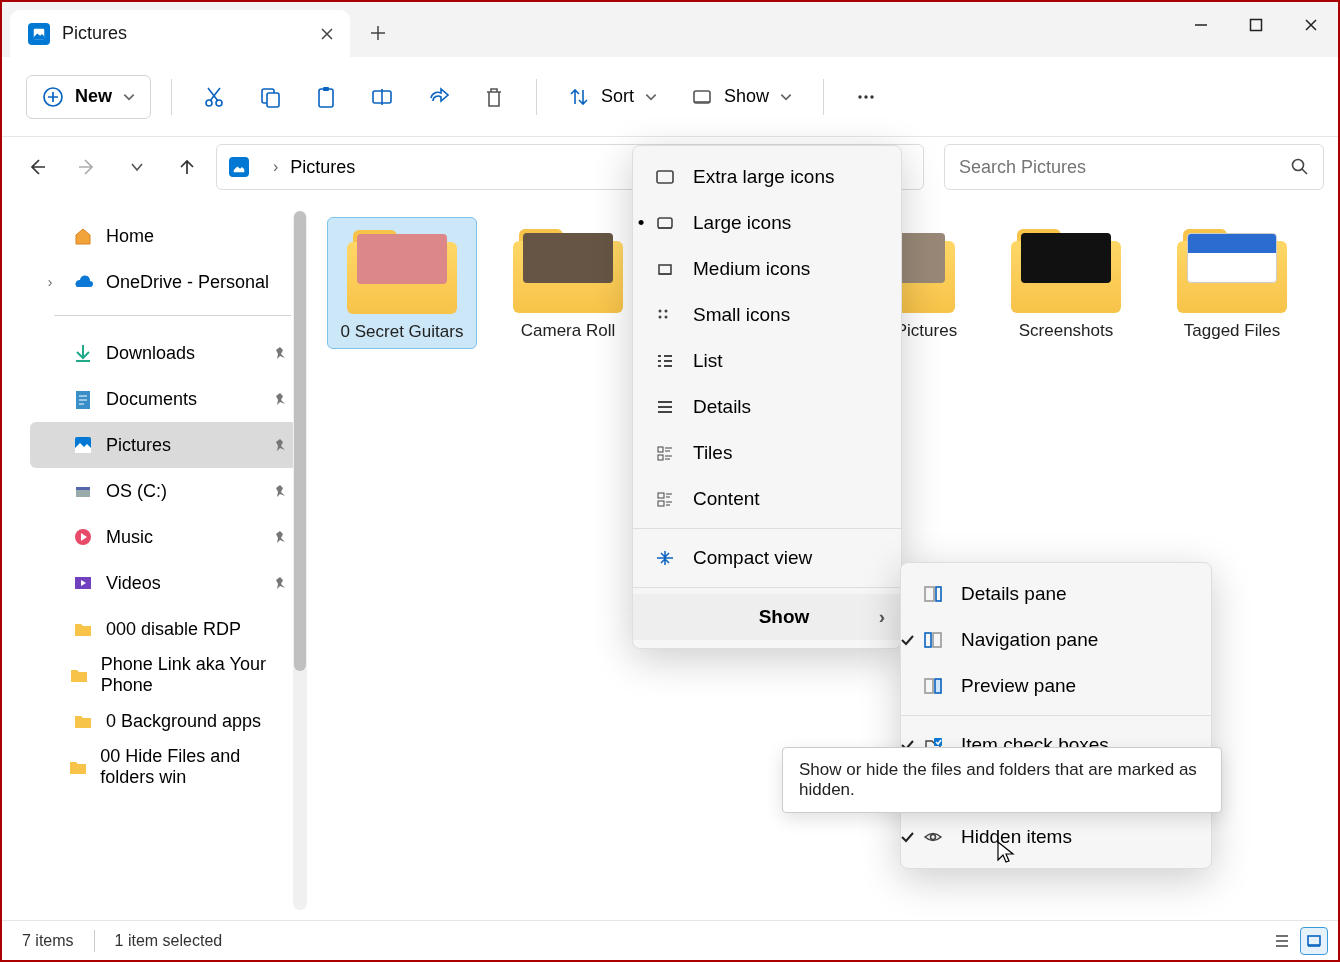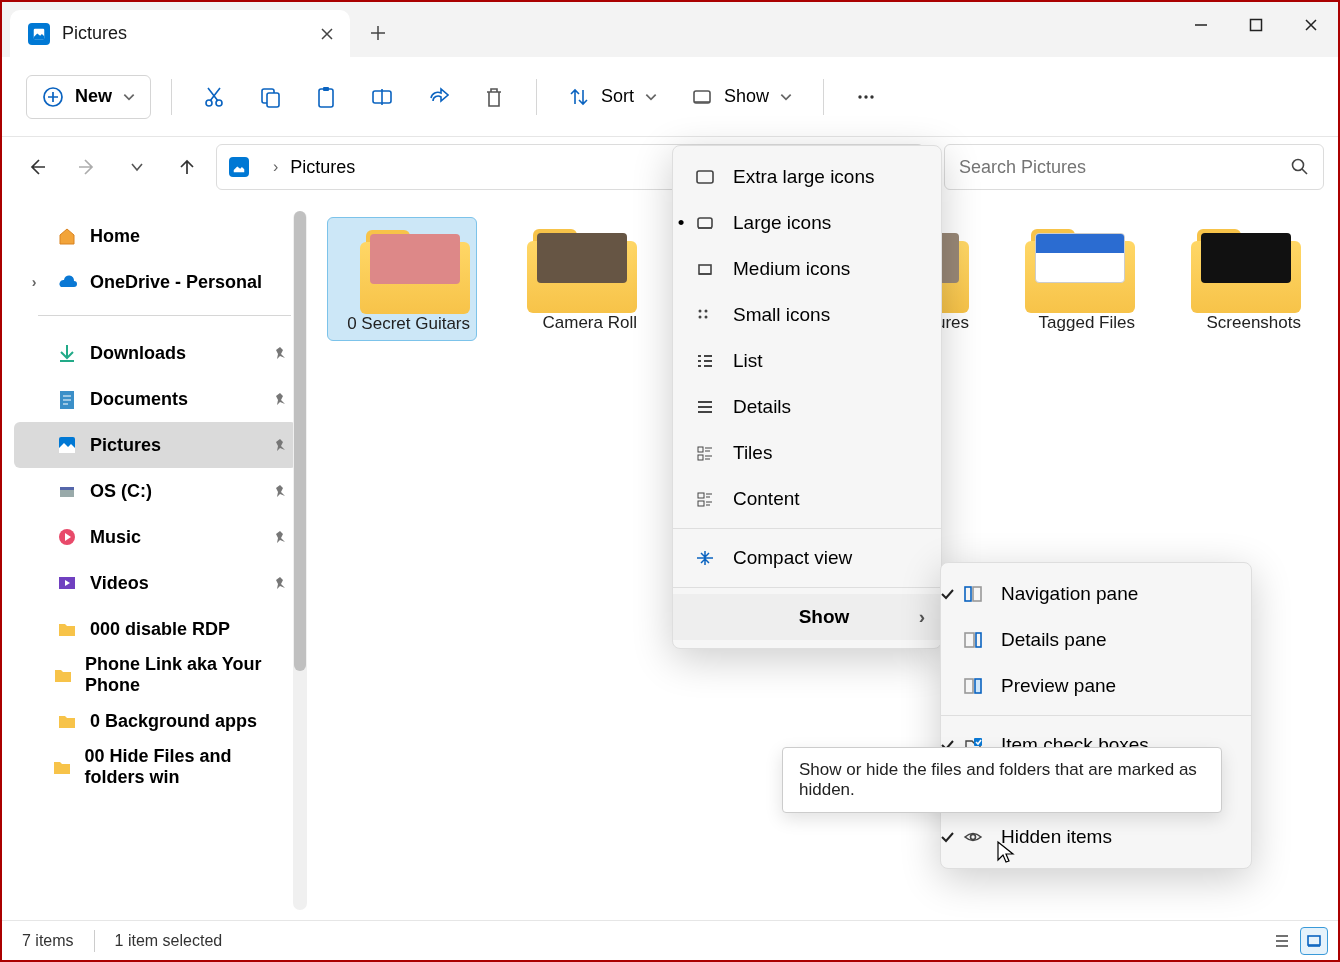--- a/index.html
+++ b/index.html
@@ -23,46 +23,46 @@
 .ticon { width:24px;height:24px; display:flex;align-items:center;justify-content:center; }
 .drp { width:14px;height:14px; }
 
 .navrow { height: 60px; display:flex; align-items:center; padding: 0 14px; gap: 8px; }
 .navbtn { width:42px; height:42px; display:flex;align-items:center;justify-content:center; cursor:pointer; border-radius:6px;}
 .addrbar { flex:1; height:46px; border:1px solid #dcdcdc; border-radius:6px; background:#fff; display:flex; align-items:center; padding:0 12px; gap:12px; }
 .searchbox { width:380px; height:46px; border:1px solid #dcdcdc; border-radius:6px; background:#fff; display:flex; align-items:center; padding:0 14px; gap:12px; margin-left:12px;}
 .searchbox input { border:0; outline:0; font-size:18px; flex:1; color:#c2410c; }
 
 .body { display:flex; height: calc(100% - 55px - 80px - 60px - 40px); }
-.side { width: 305px; padding: 16px 10px 0 12px; overflow:hidden; position:relative;font-weight:bold;}
+.side { width: 305px; padding: 16px 10px 0 28px; overflow:hidden; position:relative;}
 .side-row { display:flex; align-items:center; height:46px; font-size:18px; border-radius:6px; padding:0 10px; gap:12px; cursor:pointer; position:relative;}
 .side-row.active { background:#dadada; }
 .side-row .chv { width:20px;display:flex;justify-content:center; color:#666; font-size:14px;}
 .side-row .ic { width:22px; height:22px; display:flex;align-items:center;justify-content:center;}
 .side-row .pin { position:absolute; right:10px; color:#6d6d6d; }
 .hr { border:0; border-top:1px solid #d6d6d6; margin:10px 6px 14px 24px; }
 .scrollgutter { position:absolute; right:0; top:14px; bottom:10px; width:14px; background:#f0f0f0; border-radius:8px;}
 .scrollthumb { position:absolute; right:1px; top:14px; width:12px; height:460px; background:#c0c0c0; border-radius:8px;}
 
 .content { flex:1; padding: 20px 20px; display:flex; flex-wrap:wrap; gap:20px 16px; align-content:flex-start; position:relative; }
-.item { width:150px; display:flex; flex-direction:column; align-items:flex-end; gap:0; cursor:pointer; padding:6px; border-radius:6px;}
+.item { width:150px; display:flex; flex-direction:column; align-items:center; gap:8px; cursor:pointer; padding:6px; border-radius:6px;}
 .item.sel { background:#cce7f7; border:1px solid #7cc3ea;}
 .foldericon { width:110px; height:90px; position:relative;}
 .folderback { position:absolute; left:6px; top:6px; width:44px; height:20px; background:#f7c349; border-radius:6px 6px 0 0; }
 .folderfront { position:absolute; left:0; top:18px; right:0; bottom:0; background:linear-gradient(#ffd766,#f7c349); border-radius:6px;}
 .thumb { position:absolute; left:10px; top:10px; right:10px; height:50px; background:#ddd; border-radius:4px; overflow:hidden; }
 .ilabel { font-size:17px; color:#222; text-align:center; }
 
 .statusbar { height:40px; border-top:1px solid #e6e6e6; display:flex; align-items:center; padding:0 20px; gap:20px; font-size:16px; color:#333;}
 .statusbar .sdiv { width:1px; height:22px; background:#ccc; }
 .viewtoggle { position:absolute; right:10px; display:flex; gap:4px;}
 .viewtoggle div { width:28px;height:28px;border:1px solid transparent;display:flex;align-items:center;justify-content:center;border-radius:4px;}
 .viewtoggle div.sel { border-color:#3a9ad9; background:#e5f2fb;}
 
-.menu { position:absolute; background:#f6f6f6; border:1px solid #dedede; border-radius:8px; box-shadow:0 10px 40px rgba(0,0,0,.20); padding:8px 0; z-index:50;margin-left:40px;}
+.menu { position:absolute; background:#f6f6f6; border:1px solid #dedede; border-radius:8px; box-shadow:0 10px 40px rgba(0,0,0,.20); padding:8px 0; z-index:50;}
 .mrow { height:46px; display:flex; align-items:center; padding:0 26px 0 60px; font-size:19px; cursor:pointer; position:relative; gap:18px;}
 .mrow:hover, .mrow.hov { background:#eee;font-weight:bold;}
 .mrow .mic { position:absolute; left:20px; width:24px;display:flex;align-items:center;justify-content:center; }
 .mrow .mbullet { position:absolute; left:-2px; width:20px; text-align:center;}
 .mrow .mchk { position:absolute; left:-2px; width:28px; text-align:center; color:#222;}
 .mrow .marrow { position:absolute; right:16px; color:#555;}
 .msep { height:1px; background:#dedede; margin:6px 0;}
 
 .tooltip { position:absolute; background:#fff; border:1px solid #ccc; padding:12px 16px; font-size:17px; color:#222; border-radius:4px; box-shadow:0 6px 18px rgba(0,0,0,.12); max-width:440px; z-index:60;}
 
@@ -434,33 +434,33 @@
           <div class="folderback"></div>
           <div class="folderfront"></div>
           <div class="thumb" style="background:#987"></div>
         </div>
         <div class="ilabel">Saved Pictures</div>
       </div>
       <div class="item">
         <div class="foldericon">
           <div class="folderback"></div>
           <div class="folderfront"></div>
-          <div class="thumb" style="background:#fff;border:1px solid #ccc">
-            <div style="height:40%;background:#2b6cd1"></div>
-          </div>
-        </div>
-        <div class="ilabel">Tagged Files</div>
+          <div class="thumb" style="background:#111"></div>
+        </div>
+        <div class="ilabel">Screenshots</div>
       </div>
       <div class="item">
         <div class="foldericon">
           <div class="folderback"></div>
           <div class="folderfront"></div>
-          <div class="thumb" style="background:#111"></div>
-        </div>
-        <div class="ilabel">Screenshots</div>
+          <div class="thumb" style="background:#fff;border:1px solid #ccc">
+            <div style="height:40%;background:#2b6cd1"></div>
+          </div>
+        </div>
+        <div class="ilabel">Tagged Files</div>
       </div>
     </div>
 </div>
 
 <div class="statusbar">
   <span>7 items</span>
   <div class="sdiv"></div>
   <span>1 item selected</span>
   <div class="viewtoggle">
     <div>
@@ -565,41 +565,41 @@
     </div>
     <div class="msep"></div>
     <div class="mrow hov">
       <span style="margin:0 auto">Show</span>
       <span class="marrow">›</span>
     </div>
   </div>
 
 <div class="menu" style="left:898px; top:560px; width:312px;" id="showmenu">
     <div class="mrow">
+      <span class="mic">
+        <svg width="20" height="20">
+          <rect x="2" y="3" width="9" height="14" stroke="#999" fill="none" stroke-width="1.6"></rect>
+          <rect x="13" y="3" width="5" height="14" stroke="#0a63c0" fill="none" stroke-width="1.6"></rect>
+        </svg>
+      </span>
+      <span>Details pane</span>
+    </div>
+    <div class="mrow">
       <span class="mchk">
         <svg width="16" height="16">
           <path d="M3 8 L7 12 L14 4" stroke="#222" fill="none" stroke-width="2"></path>
         </svg>
       </span>
       <span class="mic">
         <svg width="20" height="20">
           <rect x="2" y="3" width="6" height="14" stroke="#0a63c0" fill="none" stroke-width="1.6"></rect>
           <rect x="10" y="3" width="8" height="14" stroke="#999" fill="none" stroke-width="1.6"></rect>
         </svg>
       </span>
       <span>Navigation pane</span>
-    </div>
-    <div class="mrow">
-      <span class="mic">
-        <svg width="20" height="20">
-          <rect x="2" y="3" width="9" height="14" stroke="#999" fill="none" stroke-width="1.6"></rect>
-          <rect x="13" y="3" width="5" height="14" stroke="#0a63c0" fill="none" stroke-width="1.6"></rect>
-        </svg>
-      </span>
-      <span>Details pane</span>
     </div>
     <div class="mrow">
       <span class="mic">
         <svg width="20" height="20">
           <rect x="2" y="3" width="8" height="14" stroke="#999" fill="none" stroke-width="1.6"></rect>
           <rect x="12" y="3" width="6" height="14" stroke="#0a63c0" fill="#cfe6fa" stroke-width="1.6"></rect>
         </svg>
       </span>
       <span>Preview pane</span>
     </div>

